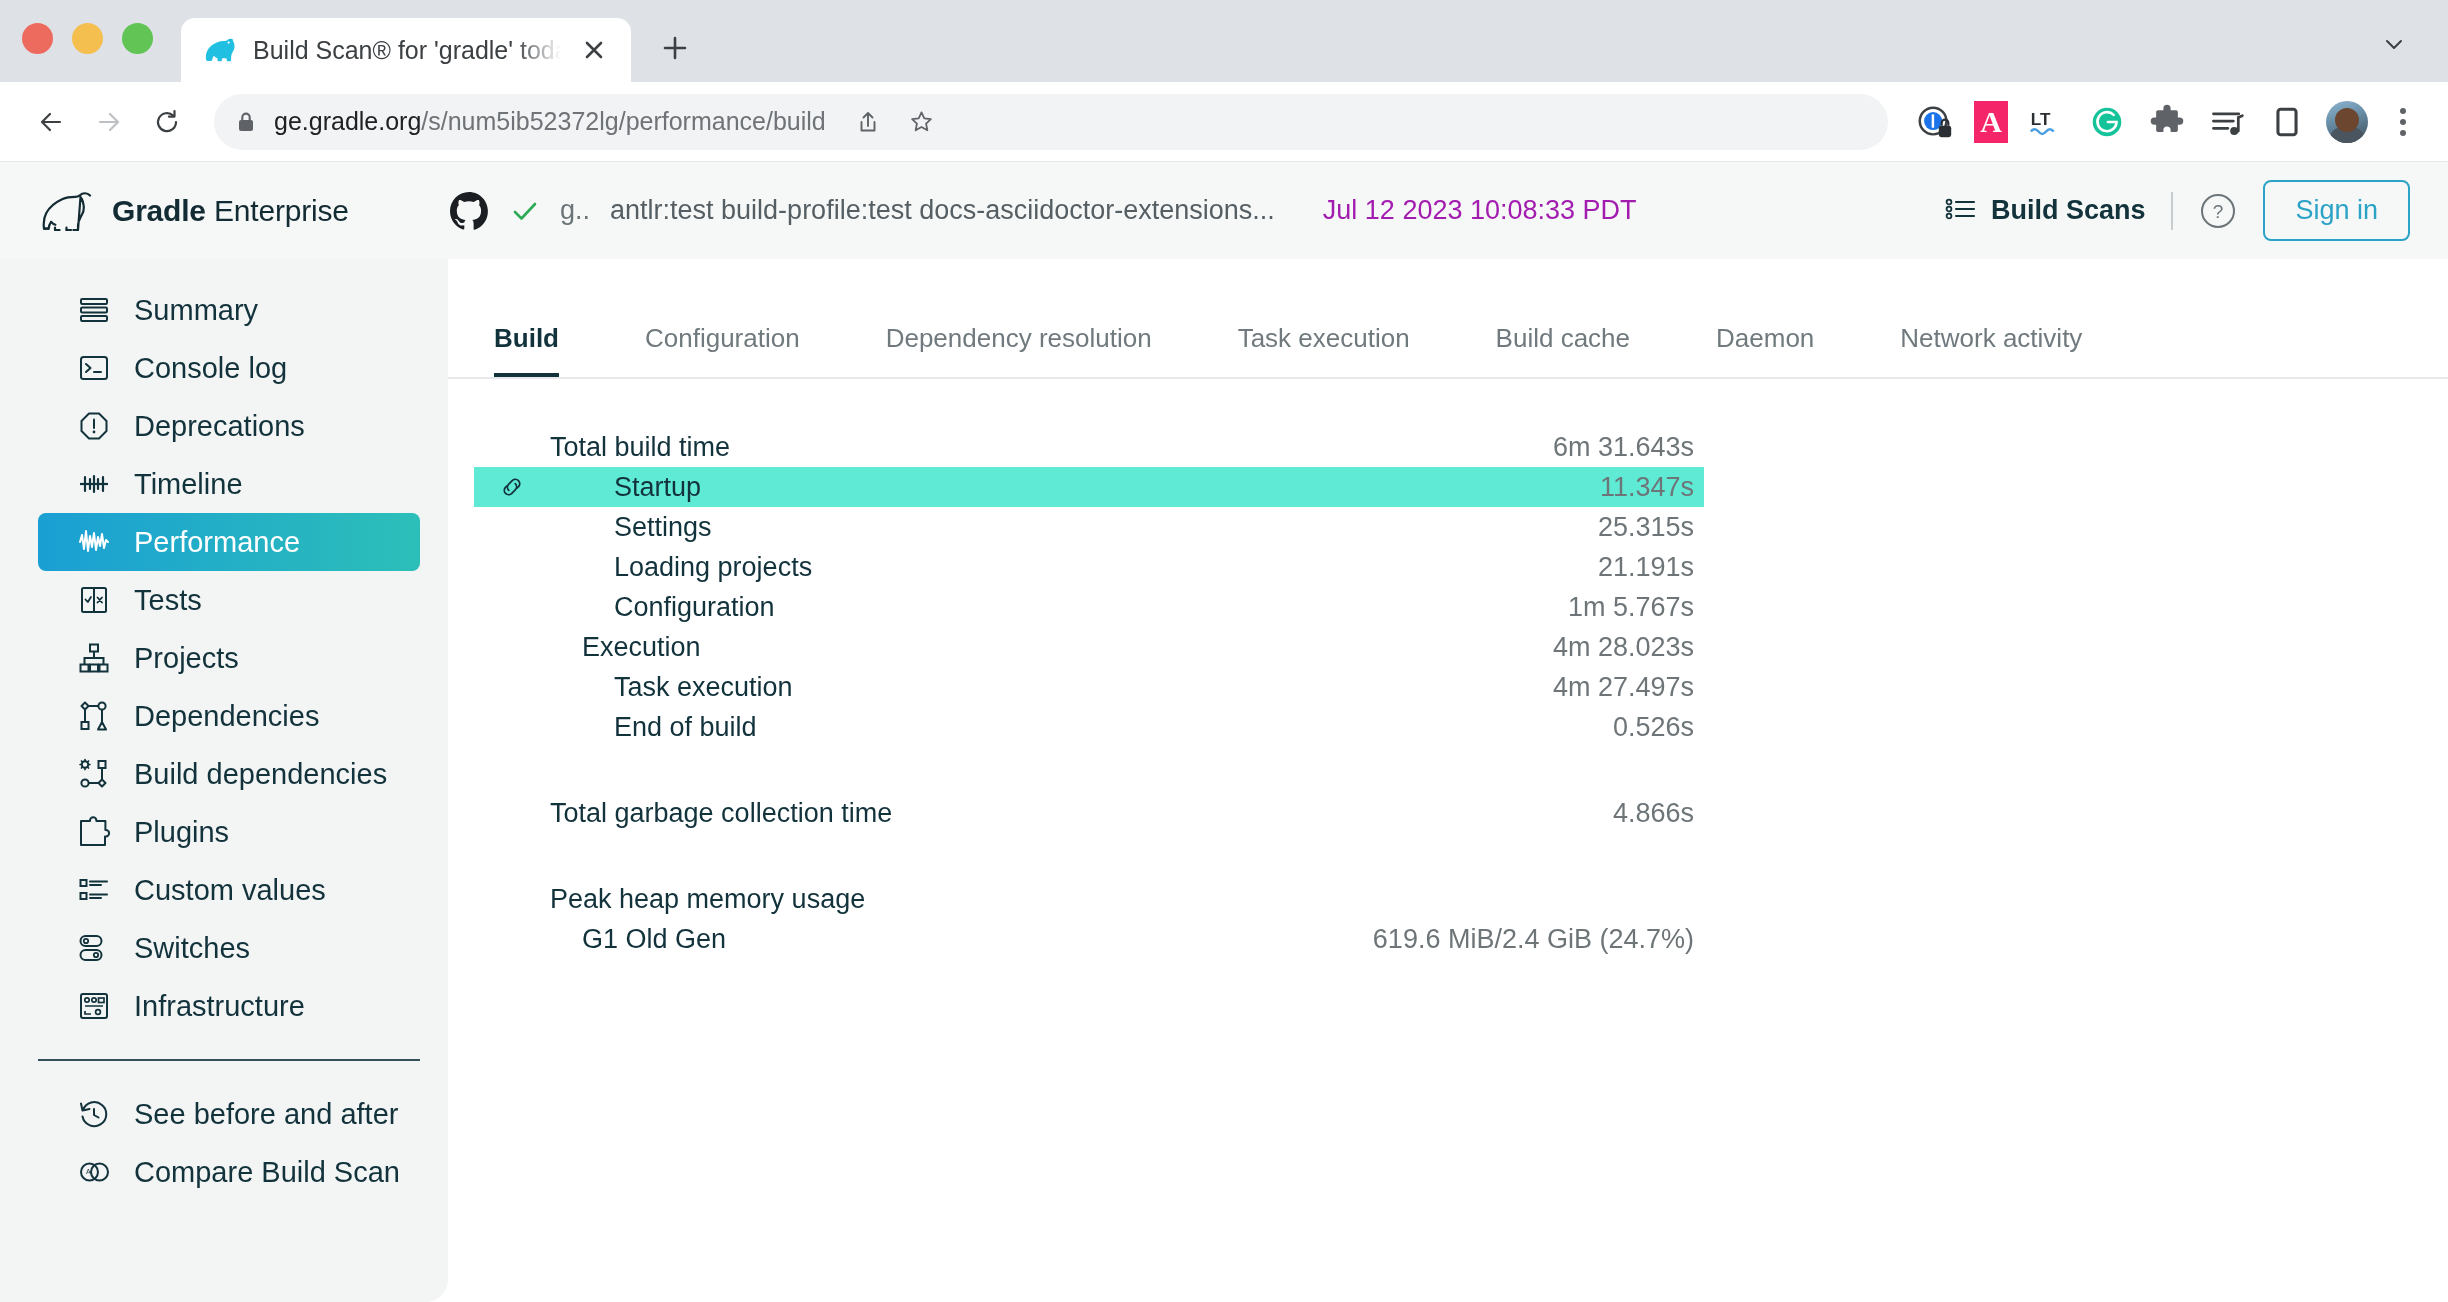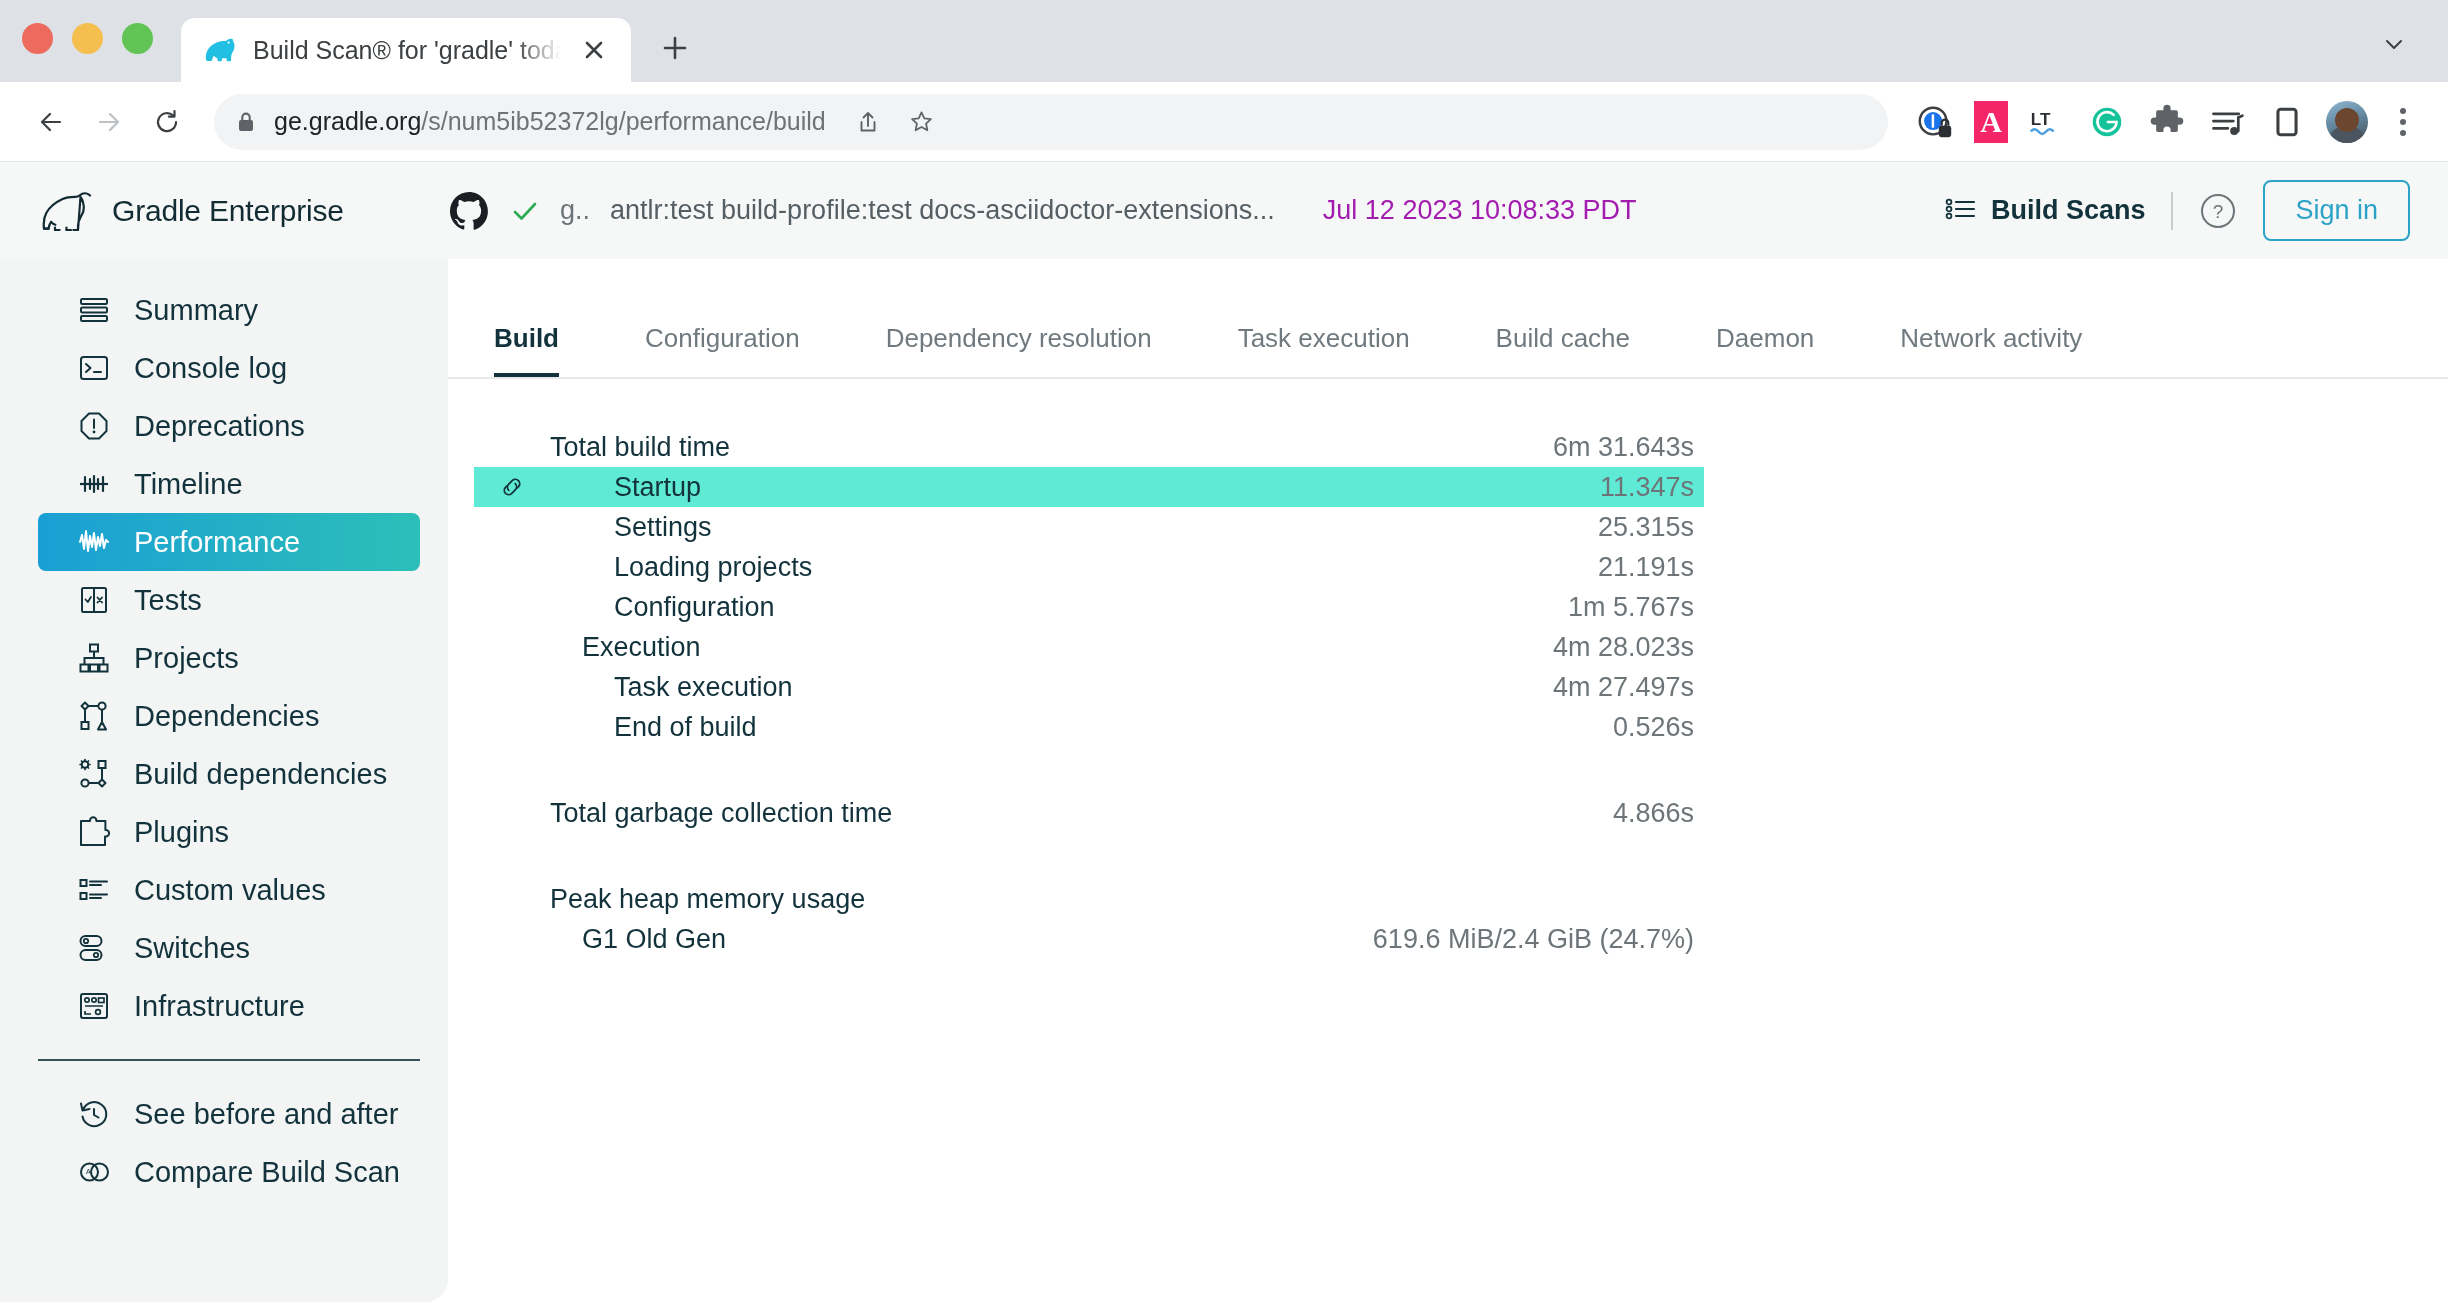--- a/index.html
+++ b/index.html
@@ -95,21 +95,21 @@
 
   .ge-header {
     height: 97px;
     background: #f6f7f7;
     display: flex; align-items: center;
     padding: 0 38px 0 38px;
     flex: 0 0 auto;
   }
   .brand { display: flex; align-items: center; gap: 14px; width: 410px; flex: 0 0 auto; padding-left: 4px;}
   .brand-text { font-size: 30px; color: #132b33; letter-spacing: -0.2px; }
-  .brand-text b { font-weight: 400; text-align: center; }
+  .brand-text b { font-weight: 700; text-align: center; }
   .brand-text span { font-weight: 400; }
 
   .scan-id { display: flex; align-items: center; gap: 20px; flex: 1 1 auto; min-width: 0; }
   .vcs-icon { width: 42px; height: 42px; flex: 0 0 auto; }
   .check { width: 30px; height: 30px; flex: 0 0 auto; }
   .scan-short { font-size: 27px; color: #6b7578; flex: 0 0 auto; }
   .scan-tasks {
     font-size: 27px; color: #555f63;
     white-space: nowrap; overflow: hidden; text-overflow: ellipsis;
     max-width: 800px;

